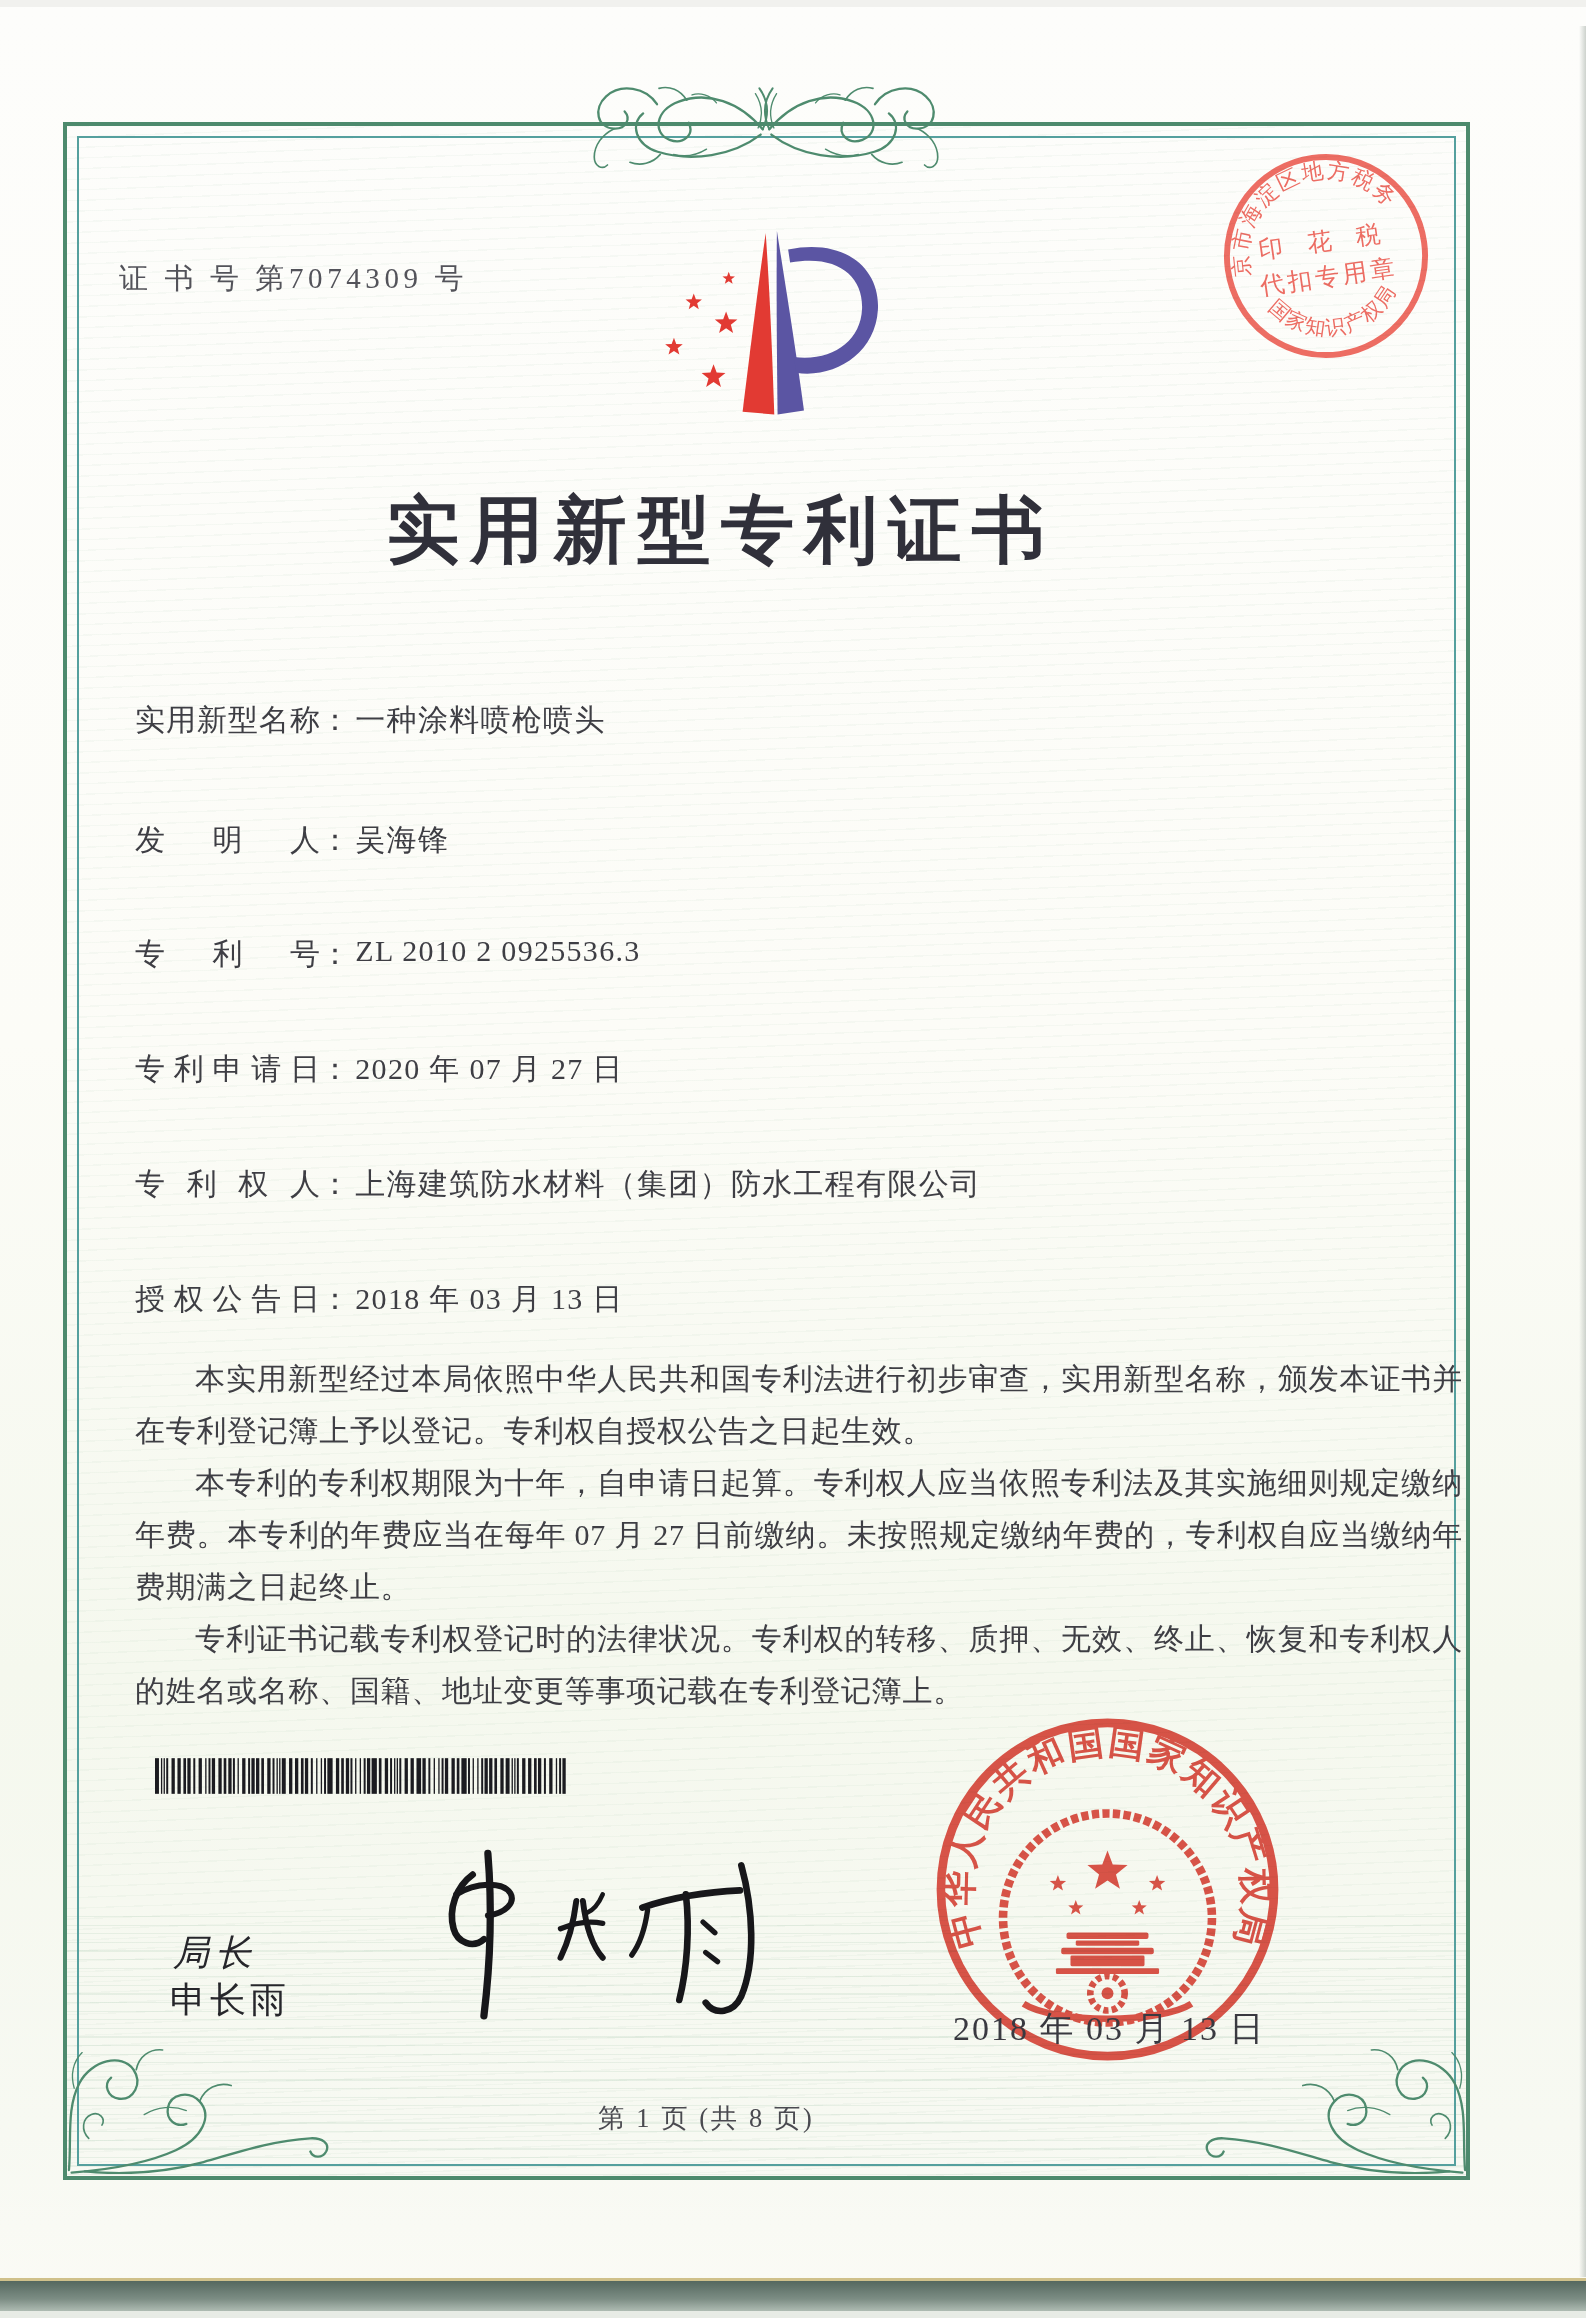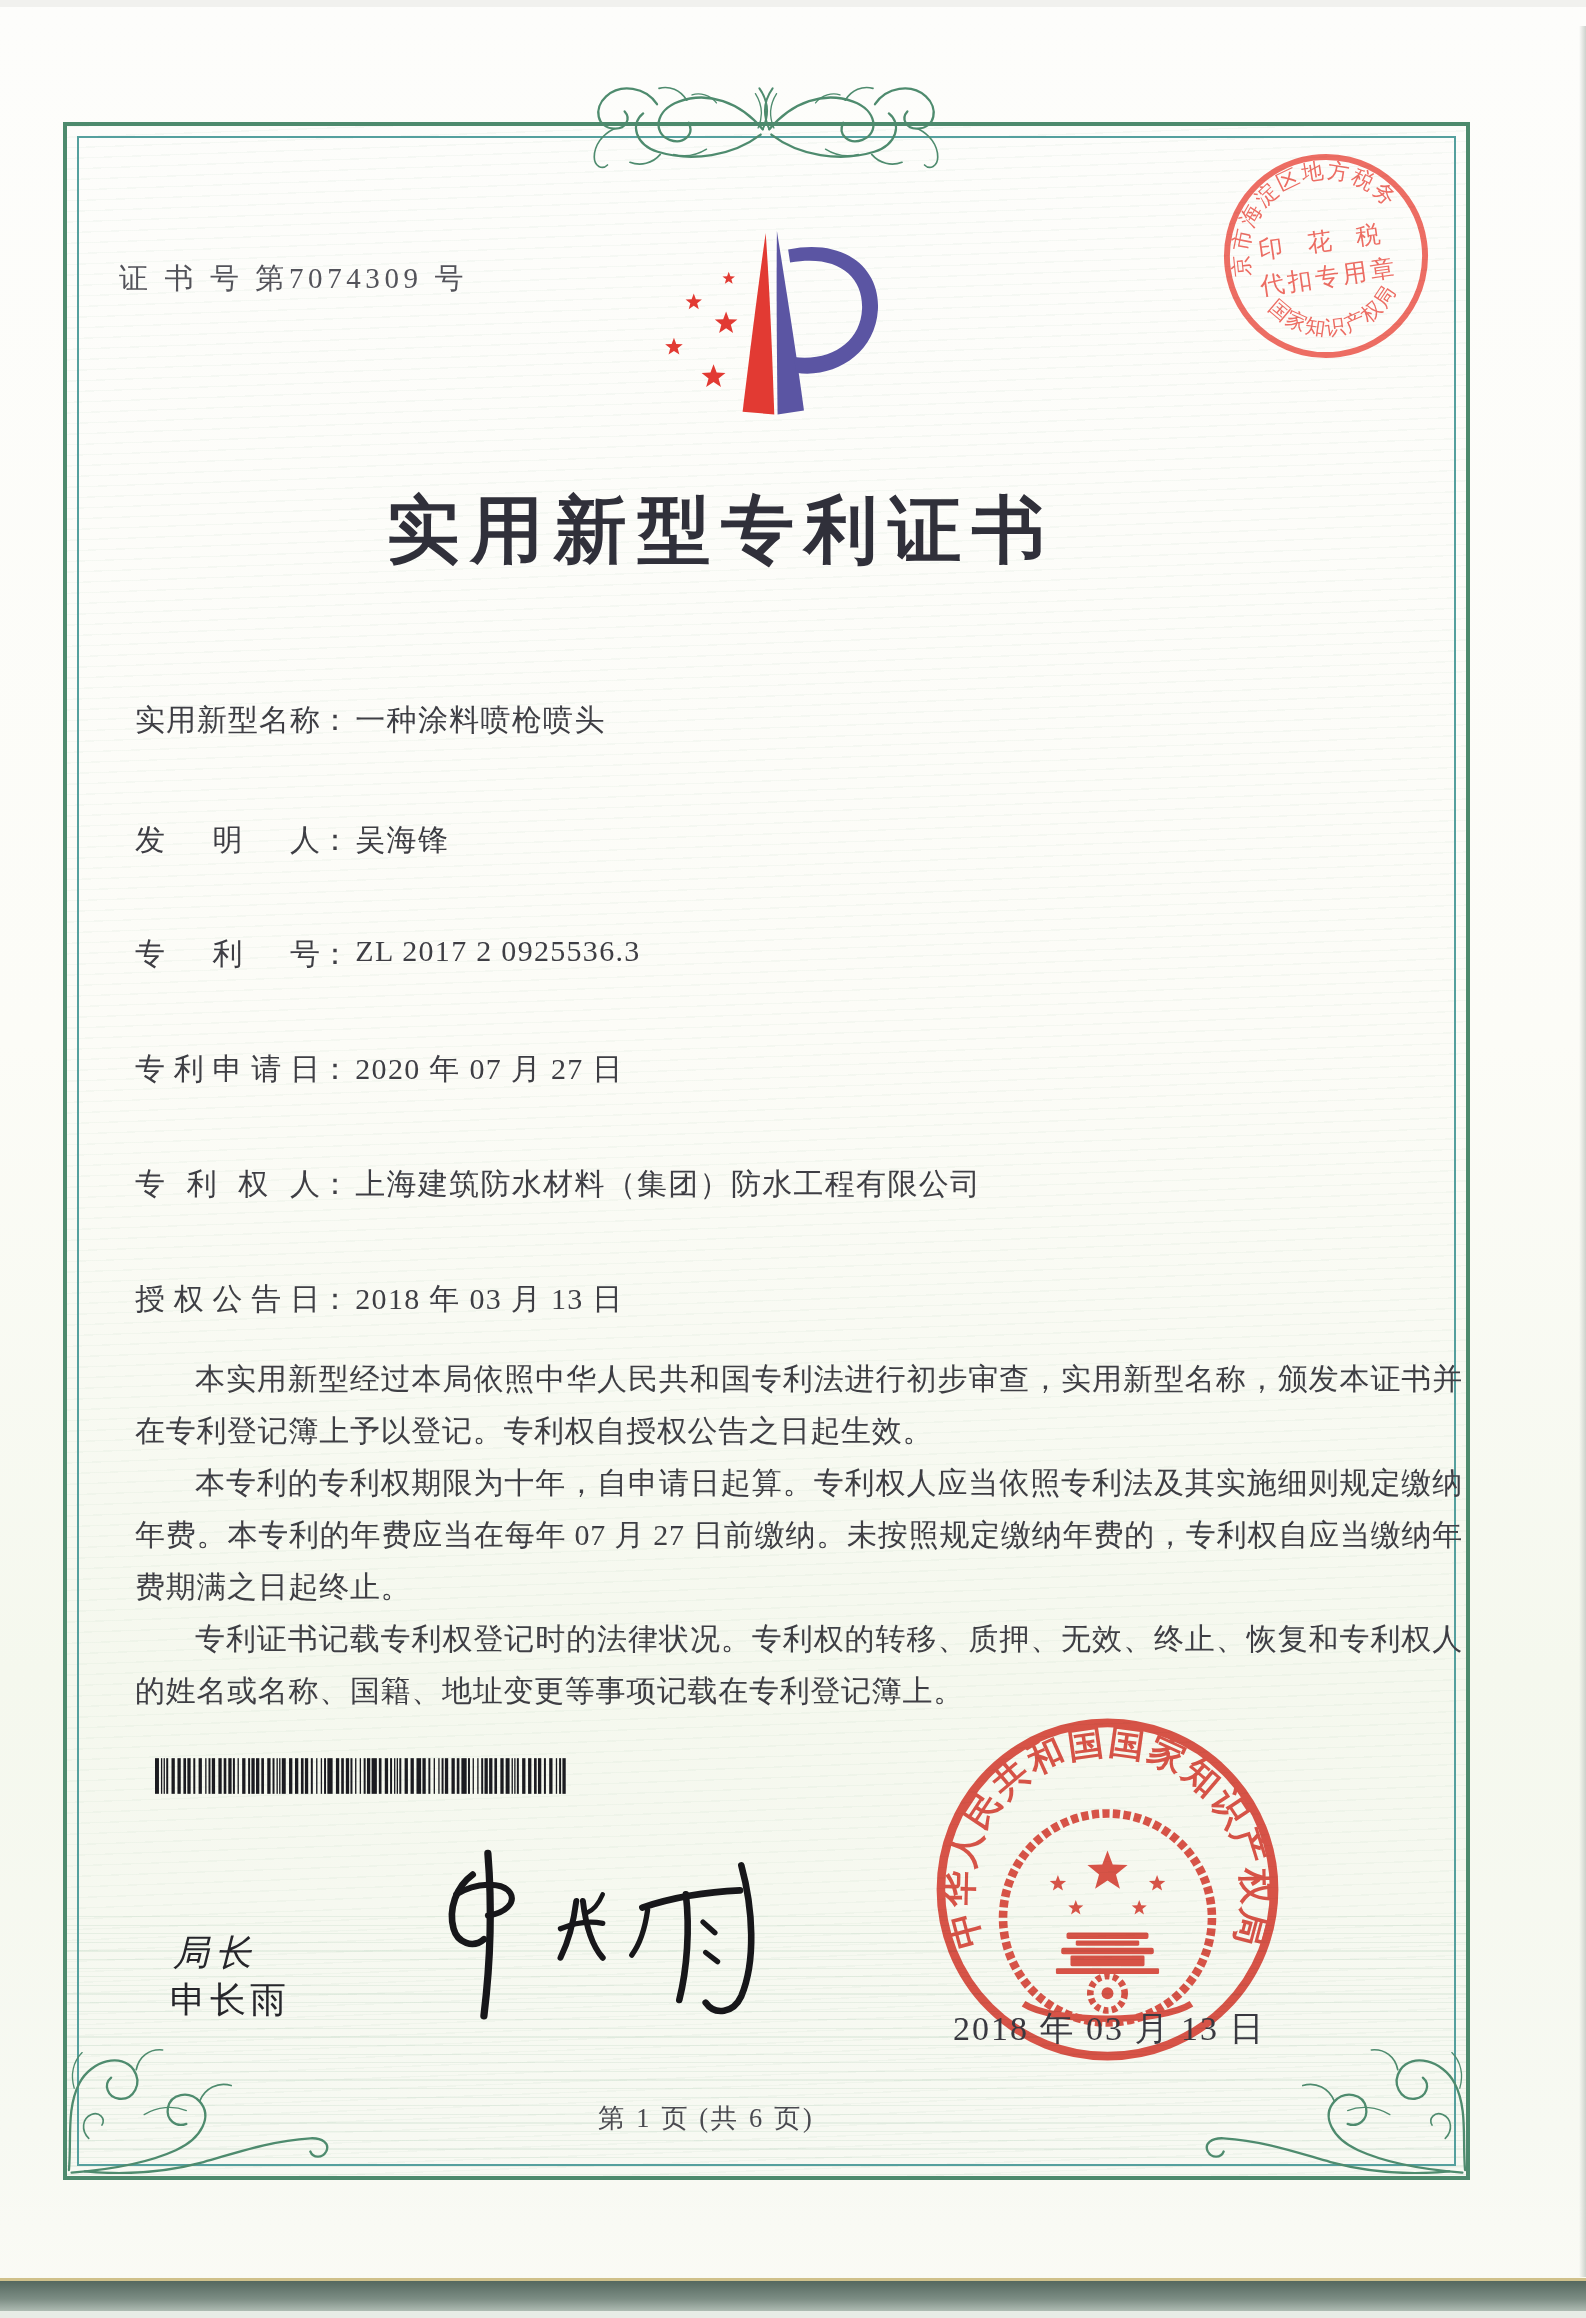--- a/index.html
+++ b/index.html
@@ -133,21 +133,21 @@
     </text>
   </svg>
 
   <div class="abs field-row" style="top:700px;">
     <span class="flabel">实用新型名称</span><span class="fcolon">：</span><span class="fvalue">一种涂料喷枪喷头</span>
   </div>
   <div class="abs field-row" style="top:820px;">
     <span class="flabel">发明人</span><span class="fcolon">：</span><span class="fvalue">吴海锋</span>
   </div>
   <div class="abs field-row" style="top:934px;">
-    <span class="flabel">专利号</span><span class="fcolon">：</span><span class="fvalue">ZL 2017 2 0925536.3</span>
+    <span class="flabel">专利号</span><span class="fcolon">：</span><span class="fvalue">ZL 2010 2 0925536.3</span>
   </div>
   <div class="abs field-row" style="top:1049px;">
     <span class="flabel">专利申请日</span><span class="fcolon">：</span><span class="fvalue">2020 年 07 月 27 日</span>
   </div>
   <div class="abs field-row" style="top:1164px;">
     <span class="flabel">专利权人</span><span class="fcolon">：</span><span class="fvalue">上海建筑防水材料（集团）防水工程有限公司</span>
   </div>
   <div class="abs field-row" style="top:1279px;">
     <span class="flabel">授权公告日</span><span class="fcolon">：</span><span class="fvalue">2018 年 03 月 13 日</span>
   </div>
@@ -290,21 +290,21 @@
         <rect x="189" y="386" width="156" height="9" rx="2"></rect>
       </g>
       <circle cx="267" cy="424" r="26" fill="none" stroke-width="10" stroke-dasharray="8 5"></circle>
       <circle cx="267" cy="424" r="9" stroke="none"></circle>
       <path d="M140,440 C185,470 349,470 394,440" fill="none" stroke-width="10"></path>
     </g>
   </svg>
 
   <div class="abs seal-date">2018 年 03 月 13 日</div>
 
-  <div class="abs footer">第 1 页 (共 6 页)</div>
+  <div class="abs footer">第 1 页 (共 8 页)</div>
 
   <div class="abs edge-top"></div>
   <div class="abs edge-gold"></div>
   <div class="abs edge-dark"></div>
   <div class="abs edge-bottom"></div>
   <div class="abs edge-right"></div>
 </div>
 
 
 </body></html>

